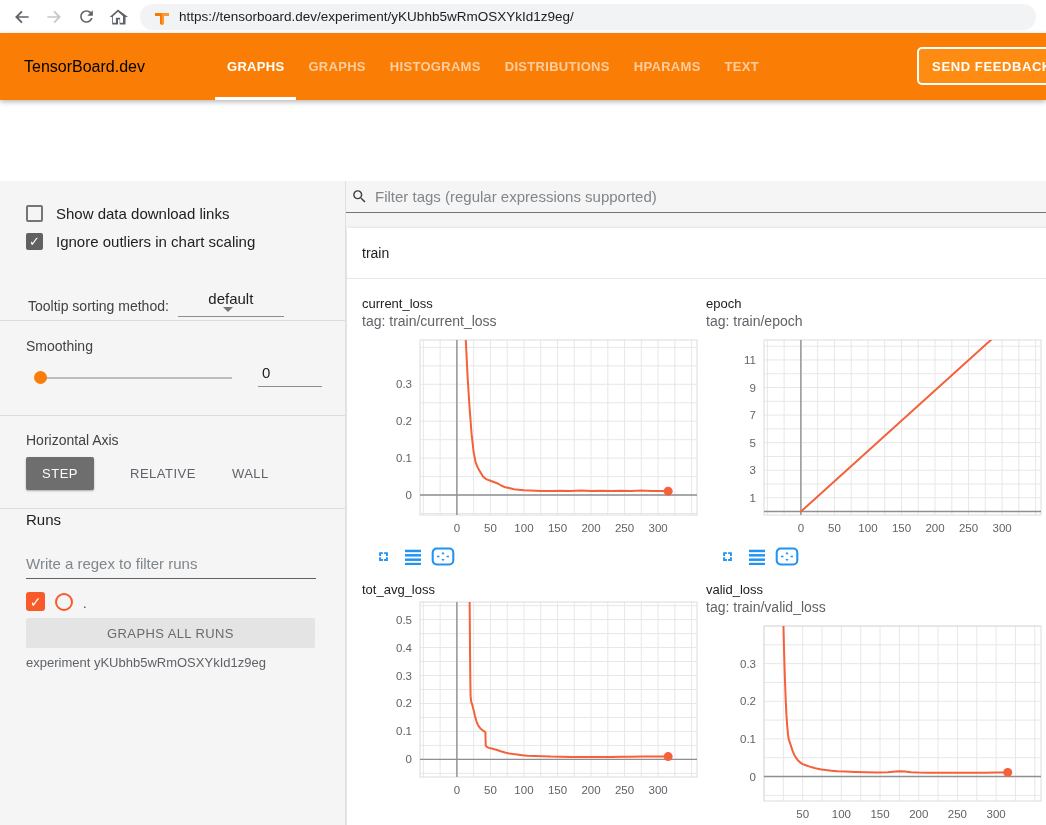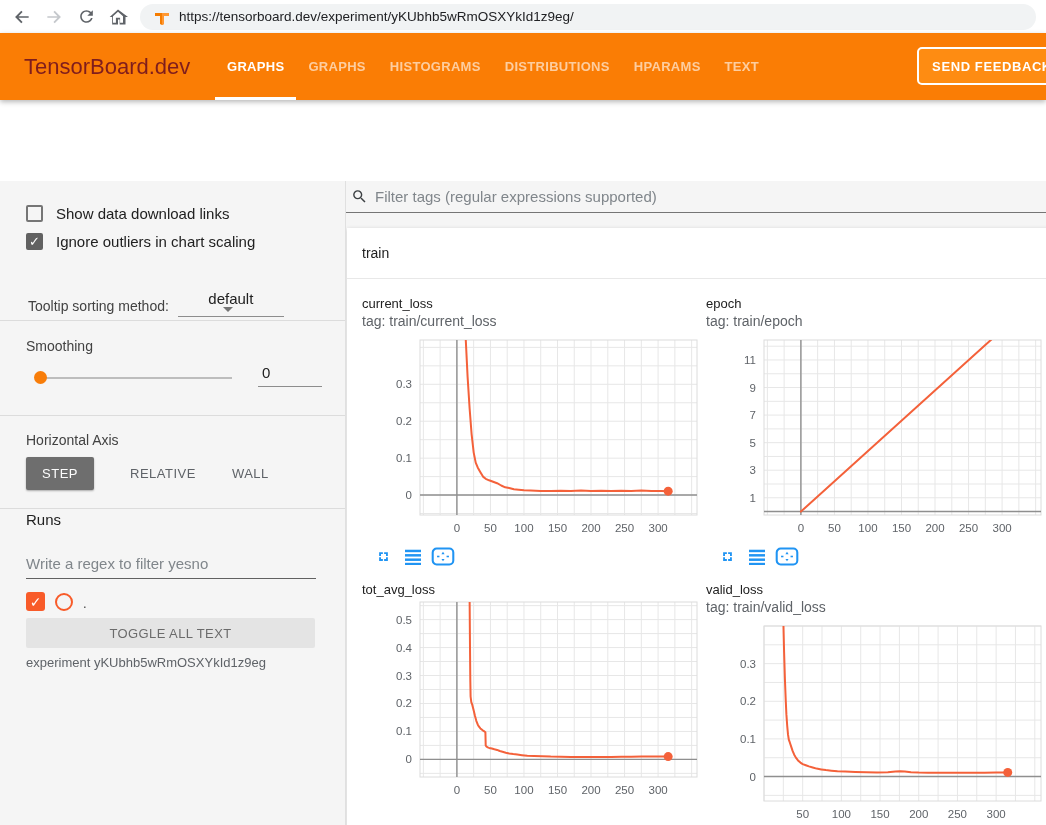--- a/index.html
+++ b/index.html
@@ -10,21 +10,21 @@
   
   .browser-bar{height:33px;background:#fff;display:flex;align-items:center;padding:0 10px 0 8px;gap:4px;border-radius:9px;}
   .nav-ico{width:28px;height:26px;display:flex;align-items:center;justify-content:center;border-radius:50%;}
   .url-pill{flex:1;height:26px;background:#f1f3f4;border-radius:13px;display:flex;align-items:center;
             padding:0 14px;gap:9px;margin-left:4px;}
   .url-text{font-size:13.5px;color:#202124;white-space:nowrap;}
 
   
   .app-header{position:relative;height:67px;background:#fa7d05;display:flex;align-items:center;
               box-shadow:0 2px 5px rgba(0,0,0,.28);z-index:6;}
-  .brand{color:#7f1d1d;font-size:22px;font-weight:500;margin-left:24px;white-space:nowrap;}
+  .brand{color:#000000;font-size:16px;font-weight:500;margin-left:24px;white-space:nowrap;}
   .tabs{position:absolute;left:215px;top:0;height:100%;display:flex;}
   .tab{position:relative;height:100%;display:flex;align-items:center;padding:0 12px;cursor:pointer;
        font-size:13px;font-weight:700;letter-spacing:.3px;color:rgba(255,255,255,.62);}
   .tab.active{color:#fff;}
   .tab.active::after{content:"";position:absolute;left:0;right:0;bottom:0;height:3px;background:#fff;}
   .feedback-btn{position:absolute;left:917px;top:14px;width:150px;height:38px;box-sizing:border-box;
                 border:2px solid #fff;border-radius:5px;background:#fe8c12;color:#fff;font-size:13px;
                 font-weight:700;letter-spacing:.6px;display:flex;align-items:center;justify-content:center;}
 
   
@@ -172,29 +172,29 @@
       <div class="side-item pane-label" style="top:251px;">Horizontal Axis</div>
       <div class="side-item axis-buttons" style="top:276px;">
         <div class="axis-btn-active">STEP</div>
         <div class="axis-btn">RELATIVE</div>
         <div class="axis-btn">WALL</div>
       </div>
 
       <div class="divider" style="top:327px;"></div>
 
       <div class="side-item pane-label" style="top:330px;font-size:15px;color:#212121;">Runs</div>
-      <div class="side-item regex-input" style="top:374px;">Write a regex to filter yesno</div>
+      <div class="side-item regex-input" style="top:374px;">Write a regex to filter runs</div>
 
       <div class="side-item run-row" style="top:411px;">
         <div class="run-cb">✓</div>
         <div class="run-circle"></div>
         <div class="run-name">.</div>
       </div>
 
-      <div class="side-item toggle-btn" style="top:437px;">TOGGLE ALL TEXT</div>
+      <div class="side-item toggle-btn" style="top:437px;">GRAPHS ALL RUNS</div>
       <div class="side-item exp-id" style="top:474px;">experiment yKUbhb5wRmOSXYkId1z9eg</div>
     </div>
 
     <div class="main">
       <div class="filter-row">
         <svg width="17" height="17" viewBox="0 0 24 24">
           <path d="M15.5 14h-.79l-.28-.27A6.47 6.47 0 0 0 16 9.5 6.5 6.5 0 1 0 9.5 16c1.61 0 3.09-.59 4.23-1.57l.27.28v.79l5 4.99L20.49 19l-4.99-5zm-6 0C7.01 14 5 11.99 5 9.5S7.01 5 9.5 5 14 7.01 14 9.5 11.99 14 9.5 14z" fill="#3c4043"></path>
         </svg>
         <span class="filter-placeholder">Filter tags (regular expressions supported)</span>
       </div>

